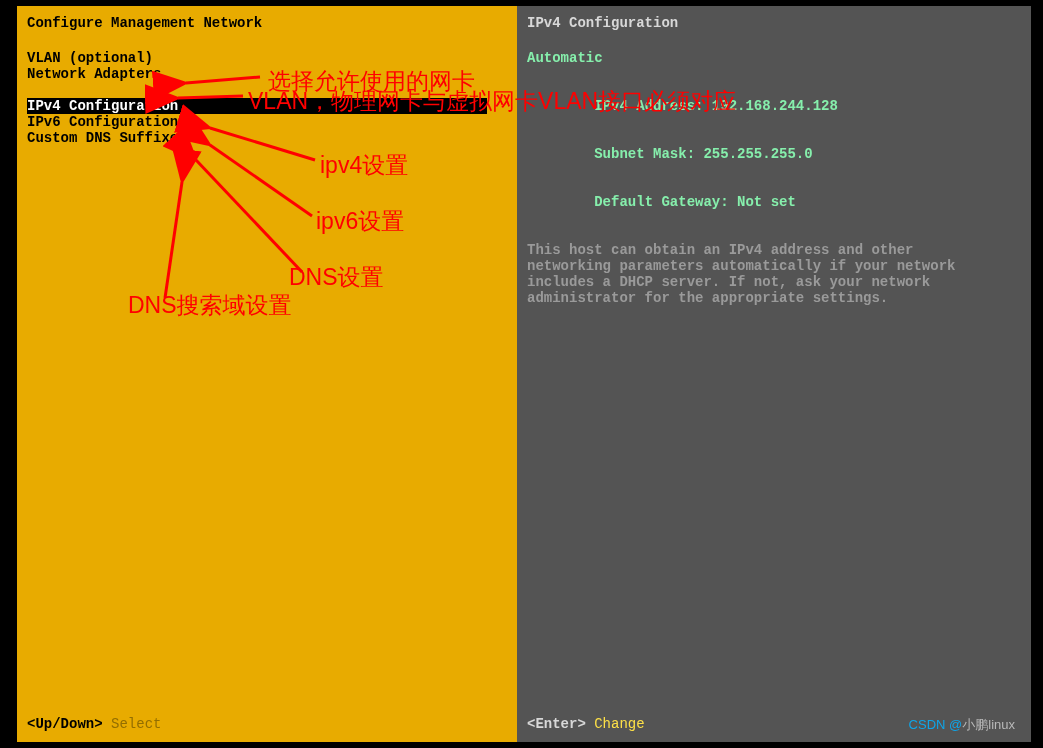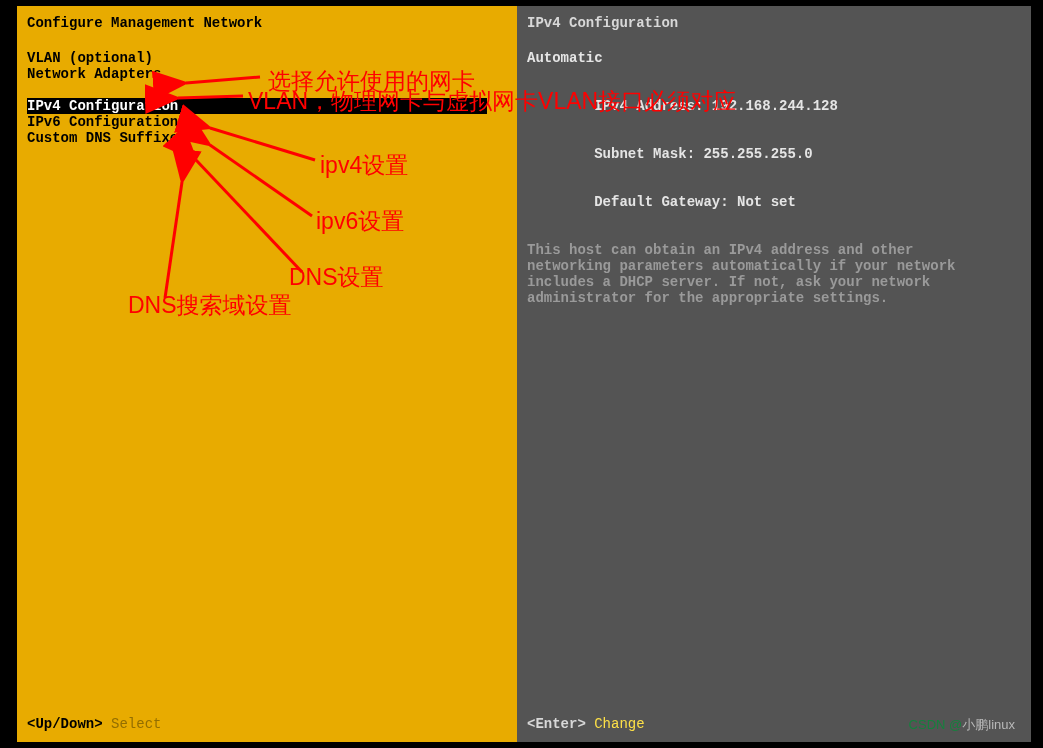--- a/index.html
+++ b/index.html
@@ -72,21 +72,21 @@
       color: #fff;
       display: block;
       width: 460px;
     }
     .spacer {
       height: 16px;
     }
     .detail-line {
       line-height: 16px;
       white-space: pre;
-      color: #e5e5e5;
+      color: #86efac;
     }
     .detail-muted {
       color: #9a9a9a;
       line-height: 16px;
     }
     .panel-footer {
       padding: 6px 10px 10px 10px;
       font-weight: bold;
     }
     .left-panel .panel-footer {
@@ -119,21 +119,21 @@
       position: absolute;
       right: 28px;
       bottom: 14px;
       color: #b8b8b8;
       font-family: Arial, sans-serif;
       font-size: 13px;
       font-weight: normal;
       z-index: 20;
     }
     .watermark .faint {
-      color: #15803d;
+      color: #0ea5e9;
     }
   </style>
 </head>
 <body>
 
 <div class="outer-border"></div>
 
 <div class="container">
 
   <div class="left-panel">

